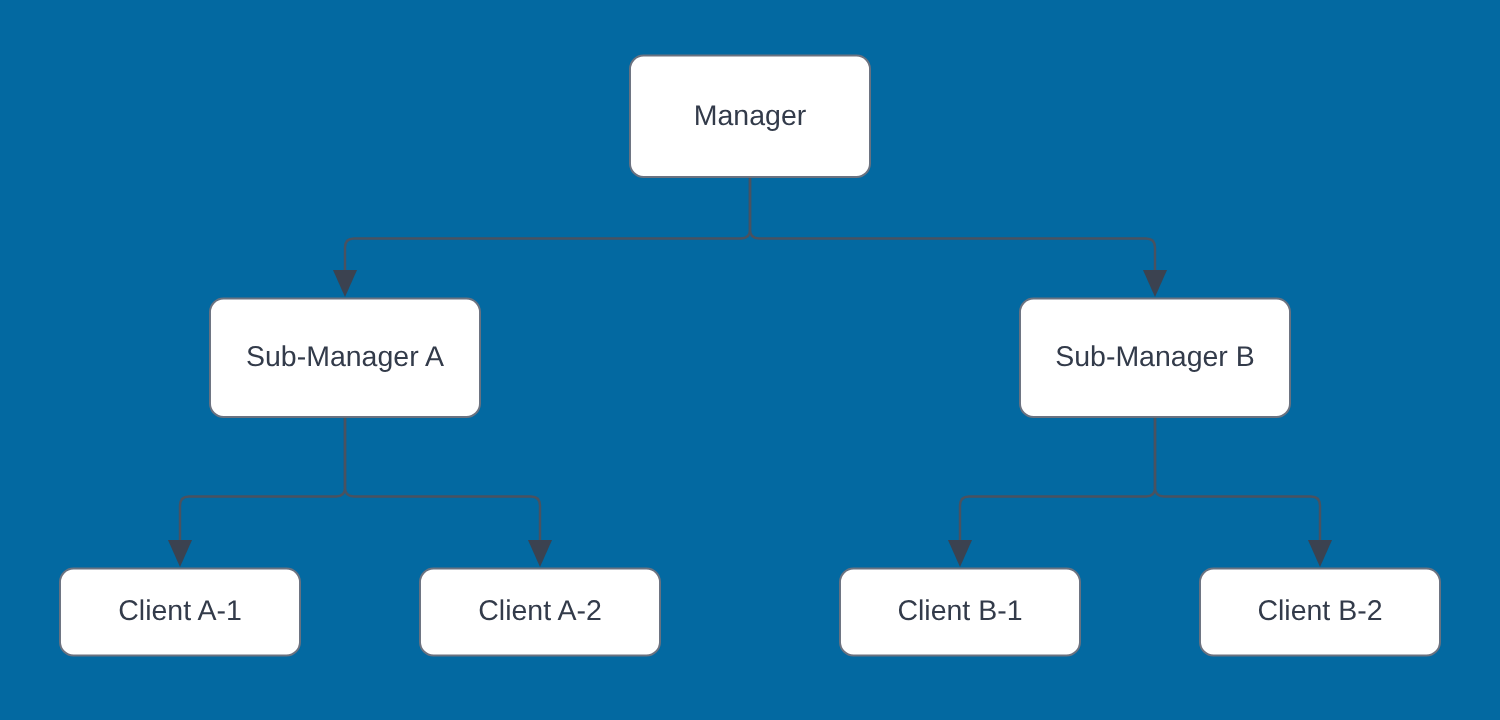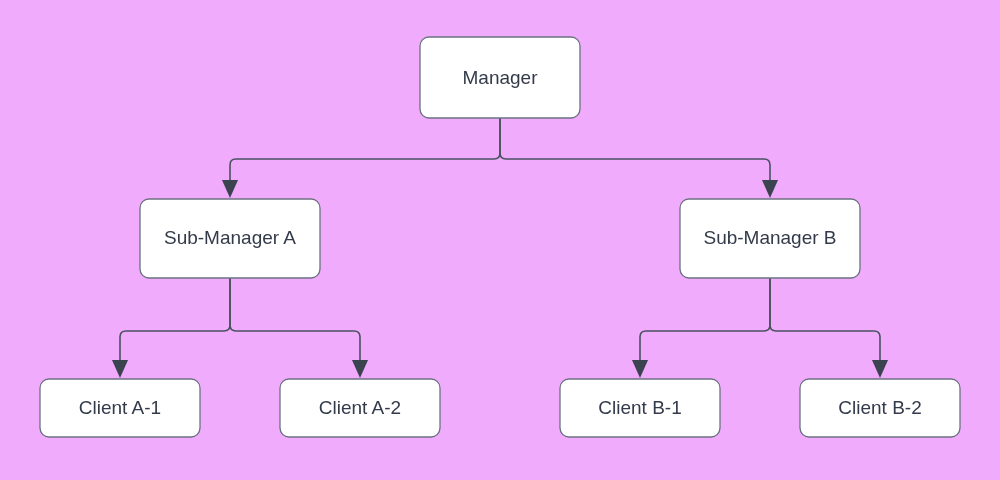--- a/index.html
+++ b/index.html
@@ -10,21 +10,21 @@
   body {
     width: 1000px;
     height: 480px;
     font-family: "Liberation Sans", sans-serif;
     overflow: hidden;
   }
   #diagram-canvas {
     position: relative;
     width: 1000px;
     height: 480px;
-    background: #f0abfc;
+    background: #0369a1;
   }
   #diagram-svg {
     position: absolute;
     top: 0;
     left: 0;
     width: 1000px;
     height: 480px;
     display: block;
   }
   .node-box {

